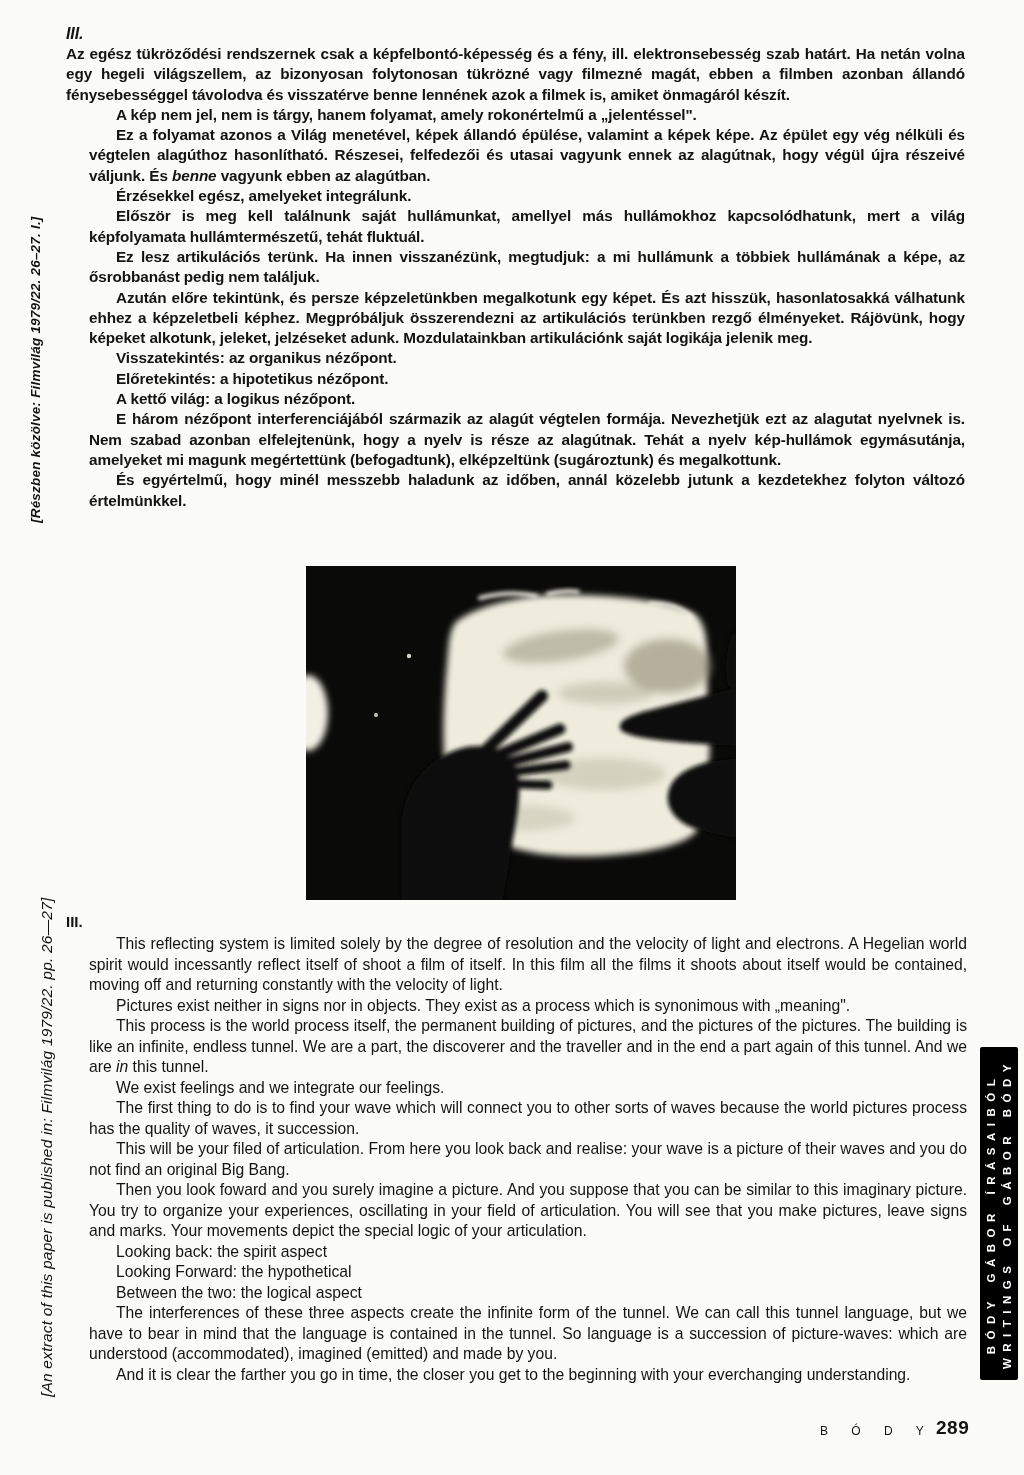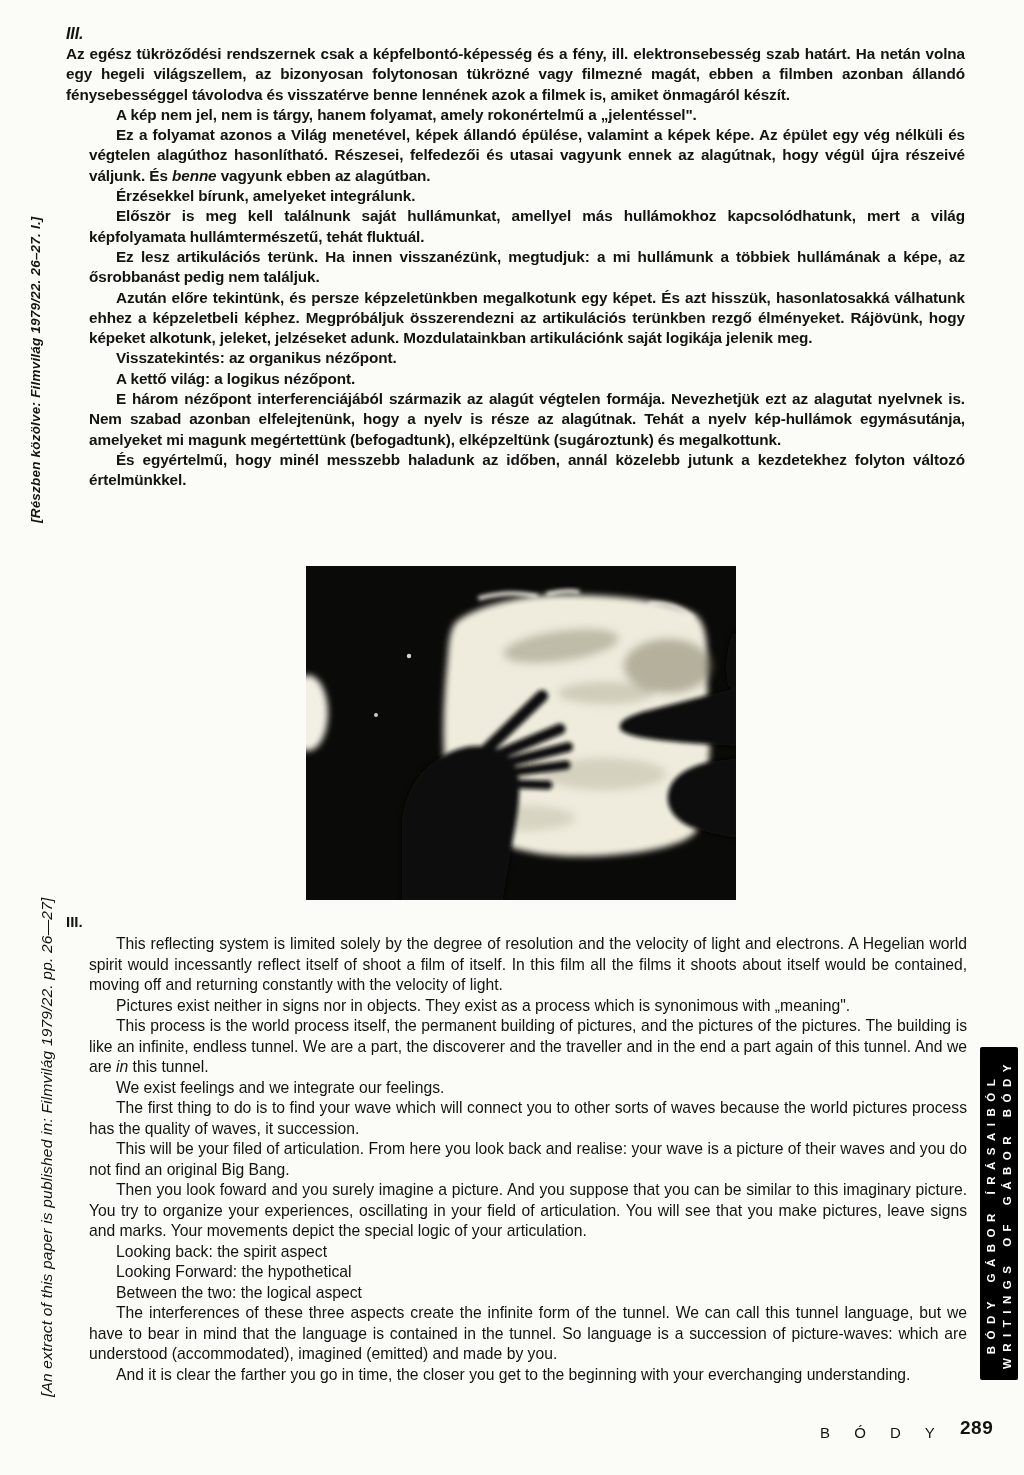--- a/index.html
+++ b/index.html
@@ -51,46 +51,47 @@
     display:flex; flex-direction:column; justify-content:center;
     border-radius:2px;
   }
   .banner-line {
     color:#fff; font-weight:700; font-size:11.5px; line-height:16px;
     letter-spacing:6.5px; word-spacing:3px; text-align:center; white-space:nowrap;
   }
   
   .footer-author {
     position:absolute; left:820px; top:1424px;
-    font-size:15px; font-weight:400; letter-spacing:10px; white-space:nowrap;
+    font-size:12px; font-weight:400; letter-spacing:10px; white-space:nowrap;
   }
   .footer-page {
     position:absolute; left:936px; top:1417px;
-    font-size:19px; font-weight:700; letter-spacing:.5px;margin-left:24px;
+    font-size:19px; font-weight:700; letter-spacing:.5px;
   }
 </style>
 </head>
 <body>
 
 <div class="page">
 
   <div class="vnote vnote-hu">[Részben közölve: Filmvilág 1979/22. 26–27. l.]</div>
   <div class="vnote vnote-en">[An extract of this paper is published in: Filmvilág 1979/22. pp. 26—27]</div>
 
   <section class="hu">
     <div class="hu-heading">III.</div>
     <div>
         <p class="para">Az egész tükröződési rendszernek csak a képfelbontó-képesség és a fény, ill. elektronsebesség szab határt. Ha netán volna egy hegeli világszellem, az bizonyosan folytonosan tükrözné vagy filmezné magát, ebben a filmben azonban állandó fénysebességgel távolodva és visszatérve benne lennének azok a filmek is, amiket önmagáról készít.</p>
         <p class="para indent">A kép nem jel, nem is tárgy, hanem folyamat, amely rokonértelmű a „jelentéssel".</p>
         <p class="para indent">Ez a folyamat azonos a Világ menetével, képek állandó épülése, valamint a képek képe. Az épület egy vég nélküli és végtelen alagúthoz hasonlítható. Részesei, felfedezői és utasai vagyunk ennek az alagútnak, hogy végül újra részeivé váljunk. És <i>benne</i> vagyunk ebben az alagútban.</p>
-        <p class="para indent">Érzésekkel bírunk, amelyeket integrálunk.</p>
+        <p class="para indent">Érzésekkel egész, amelyeket integrálunk.</p>
         <p class="para indent">Először is meg kell találnunk saját hullámunkat, amellyel más hullámokhoz kapcsolódhatunk, mert a világ képfolyamata hullámtermészetű, tehát fluktuál.</p>
         <p class="para indent">Ez lesz artikulációs terünk. Ha innen visszanézünk, megtudjuk: a mi hullámunk a többiek hullámának a képe, az ősrobbanást pedig nem találjuk.</p>
         <p class="para indent">Azután előre tekintünk, és persze képzeletünkben megalkotunk egy képet. És azt hisszük, hasonlatosakká válhatunk ehhez a képzeletbeli képhez. Megpróbáljuk összerendezni az artikulációs terünkben rezgő élményeket. Rájövünk, hogy képeket alkotunk, jeleket, jelzéseket adunk. Mozdulatainkban artikulációnk saját logikája jelenik meg.</p>
         <p class="para indent">Visszatekintés: az organikus nézőpont.</p>
+        <p class="para indent">Előretekintés: a hipotetikus nézőpont.</p>
         <p class="para indent">A kettő világ: a logikus nézőpont.</p>
         <p class="para indent">E három nézőpont interferenciájából származik az alagút végtelen formája. Nevezhetjük ezt az alagutat nyelvnek is. Nem szabad azonban elfelejtenünk, hogy a nyelv is része az alagútnak. Tehát a nyelv kép-hullámok egymásutánja, amelyeket mi magunk megértettünk (befogadtunk), elképzeltünk (sugároztunk) és megalkottunk.</p>
         <p class="para indent">És egyértelmű, hogy minél messzebb haladunk az időben, annál közelebb jutunk a kezdetekhez folyton változó értelmünkkel.</p>
       </div>
   </section>
 
   <figure class="photo">
     <svg viewBox="0 0 430 334" preserveAspectRatio="none">
       <defs>
         <filter id="b2" x="-20%" y="-20%" width="140%" height="140%">

